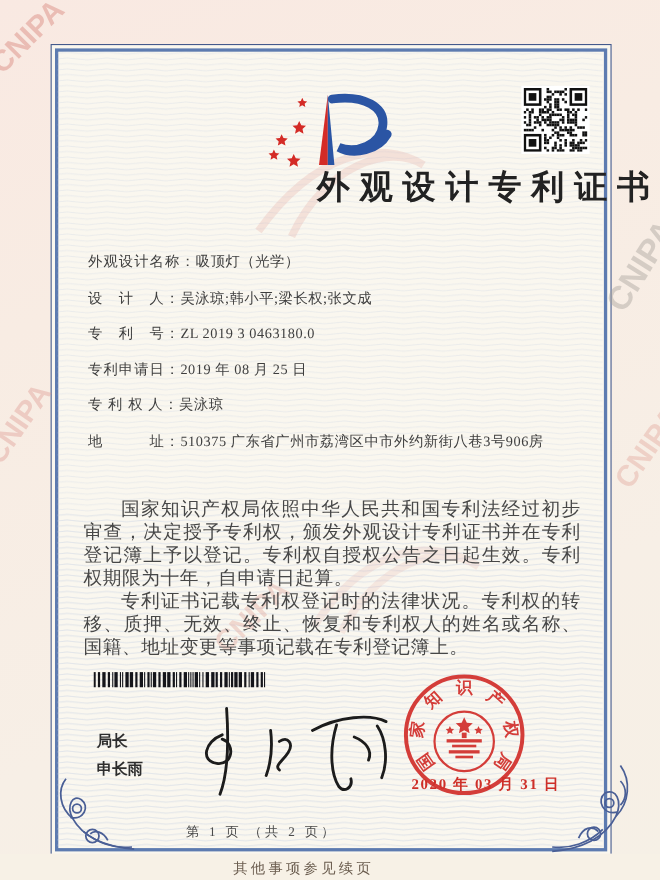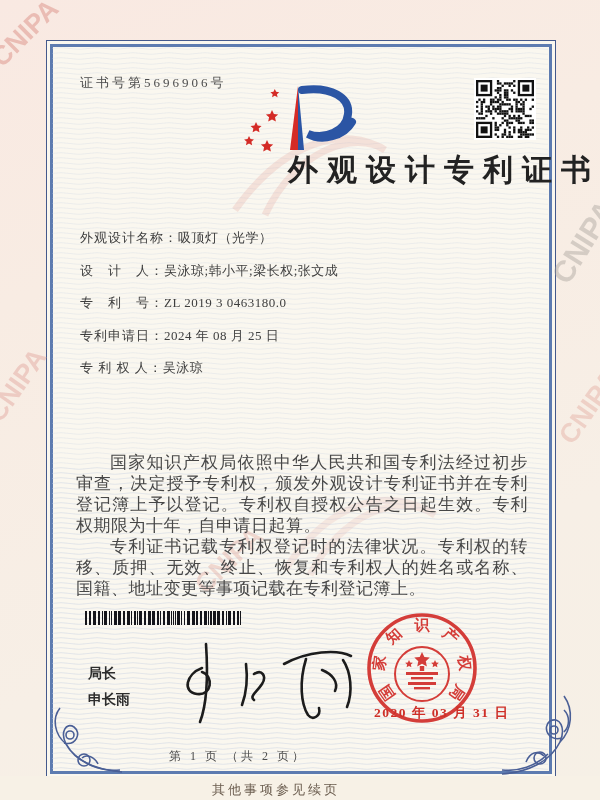--- a/index.html
+++ b/index.html
@@ -63,21 +63,20 @@
   <div class="watermark" style="left:548px;top:392px;font-size:27px;color:rgba(220,145,135,.32);transform:rotate(-55deg);">CNIPA</div>
   <div class="watermark" style="left:188px;top:545px;font-size:27px;color:rgba(222,148,138,.32);transform:rotate(-44deg);">CNIPA</div>
 
   <svg class="flourish" style="left:225px;top:115px;" width="170" height="110">
     <path d="M10,95 C60,25 120,10 160,35 C130,15 70,35 40,100" fill="none" stroke="rgba(225,150,140,.22)" stroke-width="7"></path>
   </svg>
   <svg class="flourish" style="left:280px;top:470px;" width="160" height="110">
     <path d="M5,100 C50,30 110,15 155,45 C120,20 60,45 30,105" fill="none" stroke="rgba(225,150,140,.16)" stroke-width="7"></path>
   </svg>
 
-  <div class="cert-no">证书号第5696906号</div>
 
   <svg style="position:absolute;left:232px;top:84px;" width="136" height="70">
     <g fill="#d42b26">
       <path d="M41 6 l2.2 4.6 5 .6 -3.7 3.4 1 4.9 -4.5 -2.5 -4.4 2.5 1 -4.9 -3.7 -3.4 5 -.6 Z" transform="scale(.62) translate(28,2)"></path>
       <path d="M0 0 l1.9 3.9 4.3.5 -3.2 2.9 .9 4.2 -3.9 -2.1 -3.8 2.1 .9 -4.2 -3.2 -2.9 4.3 -.5 Z" transform="translate(40,26)"></path>
       <path d="M0 0 l1.9 3.9 4.3.5 -3.2 2.9 .9 4.2 -3.9 -2.1 -3.8 2.1 .9 -4.2 -3.2 -2.9 4.3 -.5 Z" transform="translate(24,38) scale(.9)"></path>
       <path d="M0 0 l1.9 3.9 4.3.5 -3.2 2.9 .9 4.2 -3.9 -2.1 -3.8 2.1 .9 -4.2 -3.2 -2.9 4.3 -.5 Z" transform="translate(17,52) scale(.8)"></path>
       <path d="M0 0 l1.9 3.9 4.3.5 -3.2 2.9 .9 4.2 -3.9 -2.1 -3.8 2.1 .9 -4.2 -3.2 -2.9 4.3 -.5 Z" transform="translate(35,56)"></path>
     </g>
     <g>
@@ -298,24 +297,27 @@
     <div class="frow">
       <span class="lbl">外观设计名称：</span><span class="val">吸顶灯（光学）</span>
     </div>
     <div class="frow">
       <span class="lbl">设　计　人：</span><span class="val">吴泳琼;韩小平;梁长权;张文成</span>
     </div>
     <div class="frow">
       <span class="lbl">专　利　号：</span><span class="val">ZL 2019 3 0463180.0</span>
     </div>
     <div class="frow">
-      <span class="lbl">专利申请日：</span><span class="val">2024 年 08 月 25 日</span>
+      <span class="lbl">专利申请日：</span><span class="val">2019 年 08 月 25 日</span>
     </div>
     <div class="frow">
       <span class="lbl">专 利 权 人：</span><span class="val">吴泳琼</span>
+    </div>
+    <div class="frow">
+      <span class="lbl">地　　　址：</span><span class="val">510375 广东省广州市荔湾区中市外约新街八巷3号906房</span>
     </div>
   </div>
 
   <div class="paras">
     <p>国家知识产权局依照中华人民共和国专利法经过初步审查，决定授予专利权，颁发外观设计专利证书并在专利登记簿上予以登记。专利权自授权公告之日起生效。专利权期限为十年，自申请日起算。</p>
     <p>专利证书记载专利权登记时的法律状况。专利权的转移、质押、无效、终止、恢复和专利权人的姓名或名称、国籍、地址变更等事项记载在专利登记簿上。</p>
   </div>
 
   <svg class="barcode" id="barcode" width="158" height="14">
       <rect x="0" y="0" width="2" height="14" fill="#15151a"></rect>

